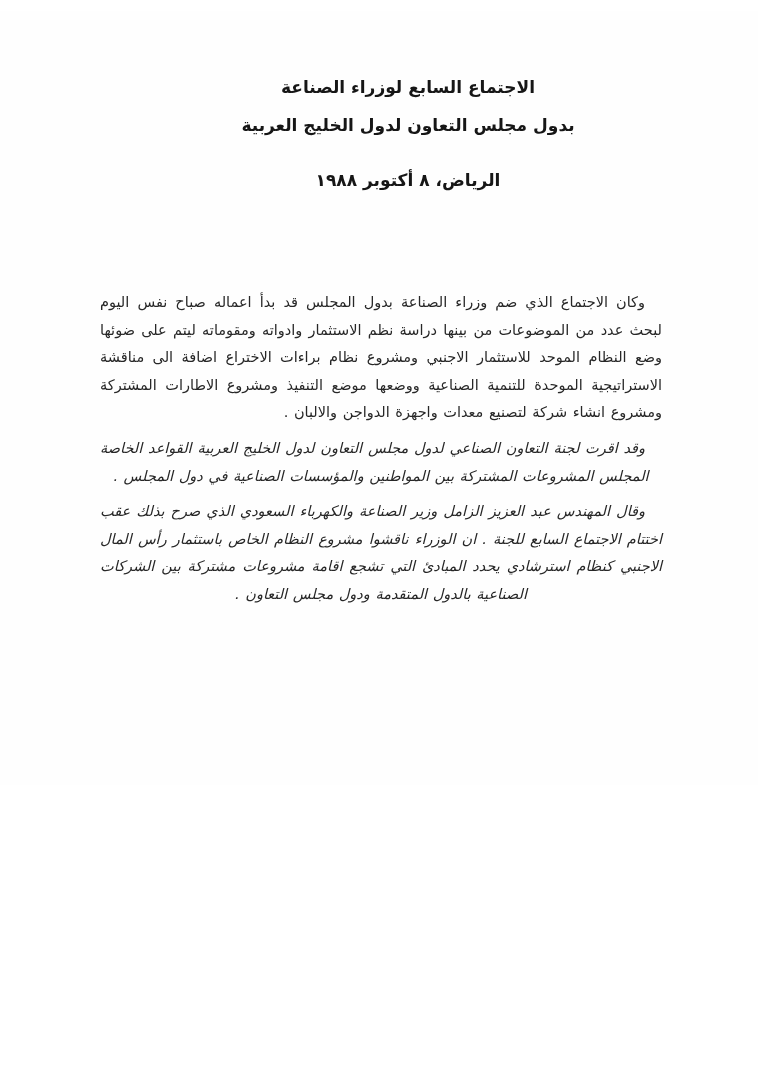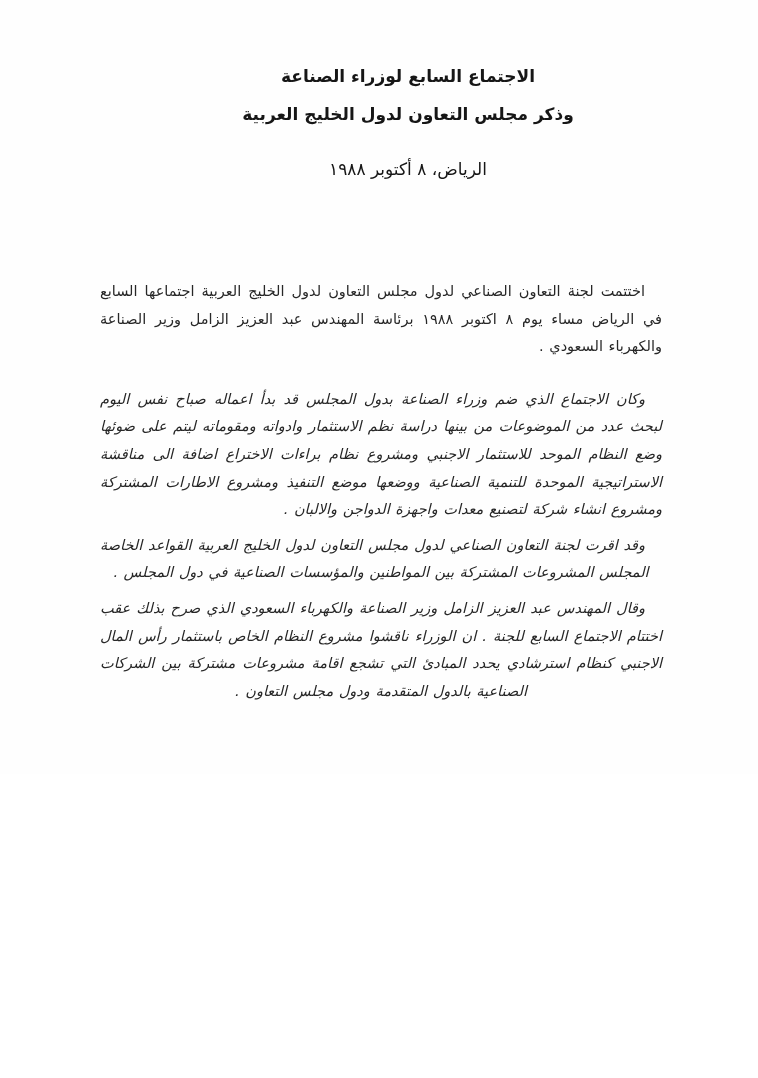--- a/index.html
+++ b/index.html
@@ -4,42 +4,42 @@
 <style>
   html, body {
     margin: 0;
     padding: 0;
     background: #ffffff;
   }
   .sheet {
     position: relative;
     width: 758px;
     height: 774px;
-    margin: 0 auto;
+    margin: 11px auto;
     background: #fefefe;
     direction: rtl;
     font-family: "DejaVu Sans", sans-serif;
     overflow: hidden;
   }
   .header {
     padding-top: 57px;
     padding-left: 58px; 
     text-align: center;
     color: #161616;
   }
   .title-line {
     font-size: 17px;
     font-weight: bold;
     line-height: 38px;
     letter-spacing: 0.2px;
   }
   .dateline {
     margin-top: 23px;
     font-size: 17px;
-    font-weight: normal;
+    font-weight: bold;
     line-height: 26px;
   }
   .body-text {
     margin: 96px 96px 0 100px; 
     color: #272727;
   }
   .para {
     margin: 0;
     font-size: 14.5px;
     line-height: 27.6px;
@@ -62,26 +62,25 @@
     color: #1d1d1d;
   }
 </style>
 </head>
 <body>
 
 <div class="sheet">
 
   <div class="header">
     <div class="title-line">الاجتماع السابع لوزراء الصناعة</div>
-    <div class="title-line">وذكر مجلس التعاون لدول الخليج العربية</div>
+    <div class="title-line">بدول مجلس التعاون لدول الخليج العربية</div>
     <div class="dateline">الرياض، ٨ أكتوبر ١٩٨٨</div>
   </div>
 
   <div class="body-text">
-    <p class="para p1">اختتمت لجنة التعاون الصناعي لدول مجلس التعاون لدول الخليج العربية اجتماعها السابع في الرياض مساء يوم ٨ اكتوبر ١٩٨٨ برئاسة المهندس عبد العزيز الزامل وزير الصناعة والكهرباء السعودي .</p>
     <p class="para p2">وكان الاجتماع الذي ضم وزراء الصناعة بدول المجلس قد بدأ اعماله صباح نفس اليوم لبحث عدد من الموضوعات من بينها دراسة نظم الاستثمار وادواته ومقوماته ليتم على ضوئها وضع النظام الموحد للاستثمار الاجنبي ومشروع نظام براءات الاختراع اضافة الى مناقشة الاستراتيجية الموحدة للتنمية الصناعية ووضعها موضع التنفيذ ومشروع الاطارات المشتركة ومشروع انشاء شركة لتصنيع معدات واجهزة الدواجن والالبان .</p>
     <p class="para p3">وقد اقرت لجنة التعاون الصناعي لدول مجلس التعاون لدول الخليج العربية القواعد الخاصة المجلس المشروعات المشتركة بين المواطنين والمؤسسات الصناعية في دول المجلس .</p>
     <p class="para p4">وقال المهندس عبد العزيز الزامل وزير الصناعة والكهرباء السعودي الذي صرح بذلك عقب اختتام الاجتماع السابع للجنة . ان الوزراء ناقشوا مشروع النظام الخاص باستثمار رأس المال الاجنبي كنظام استرشادي يحدد المبادئ التي تشجع اقامة مشروعات مشتركة بين الشركات الصناعية بالدول المتقدمة ودول مجلس التعاون .</p>
   </div>
 
   <div class="page-number">١</div>
 
 </div>
 
 </body></html>

